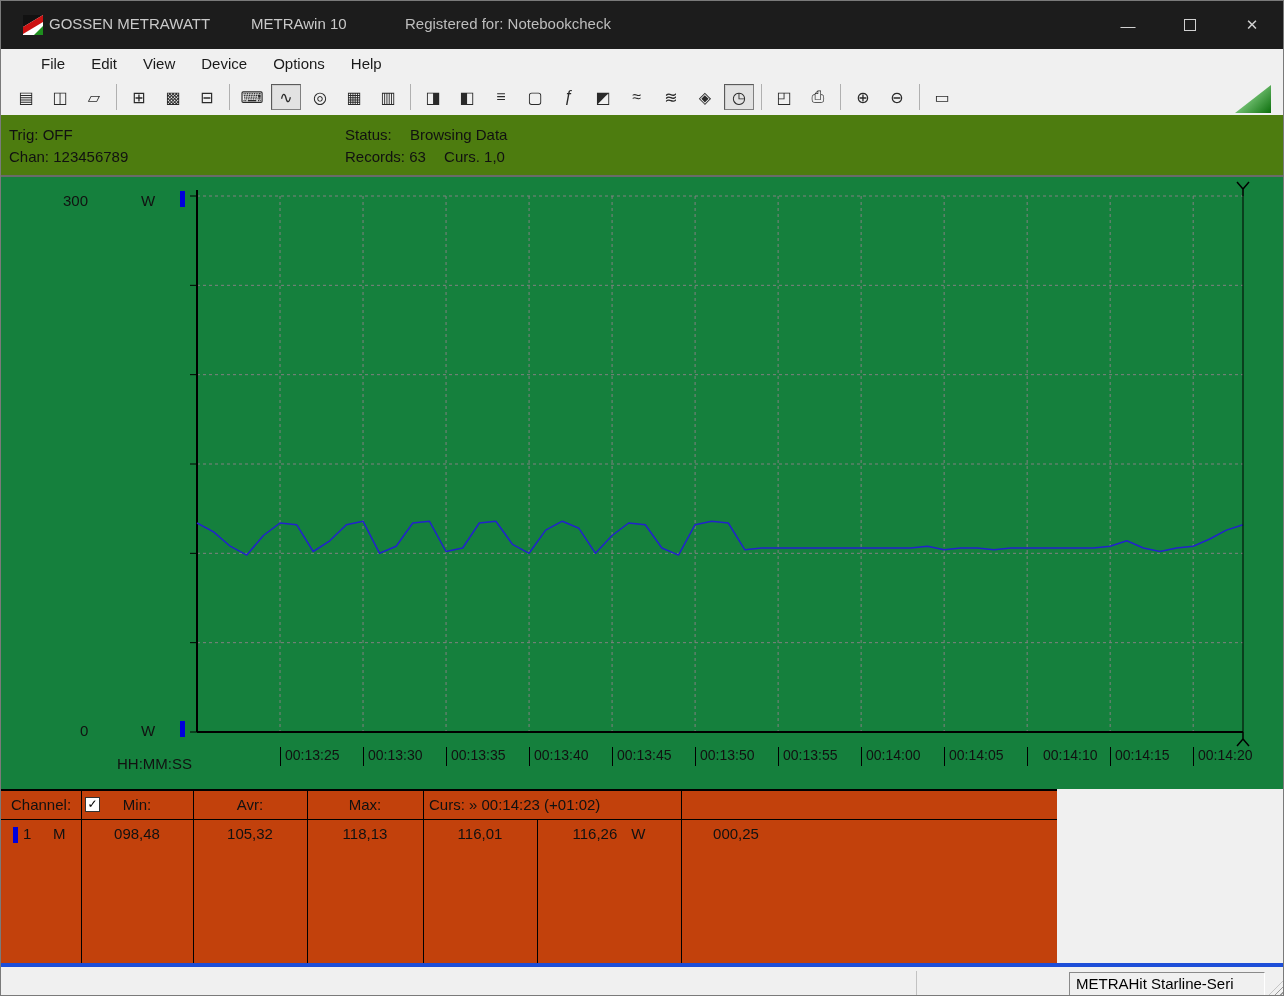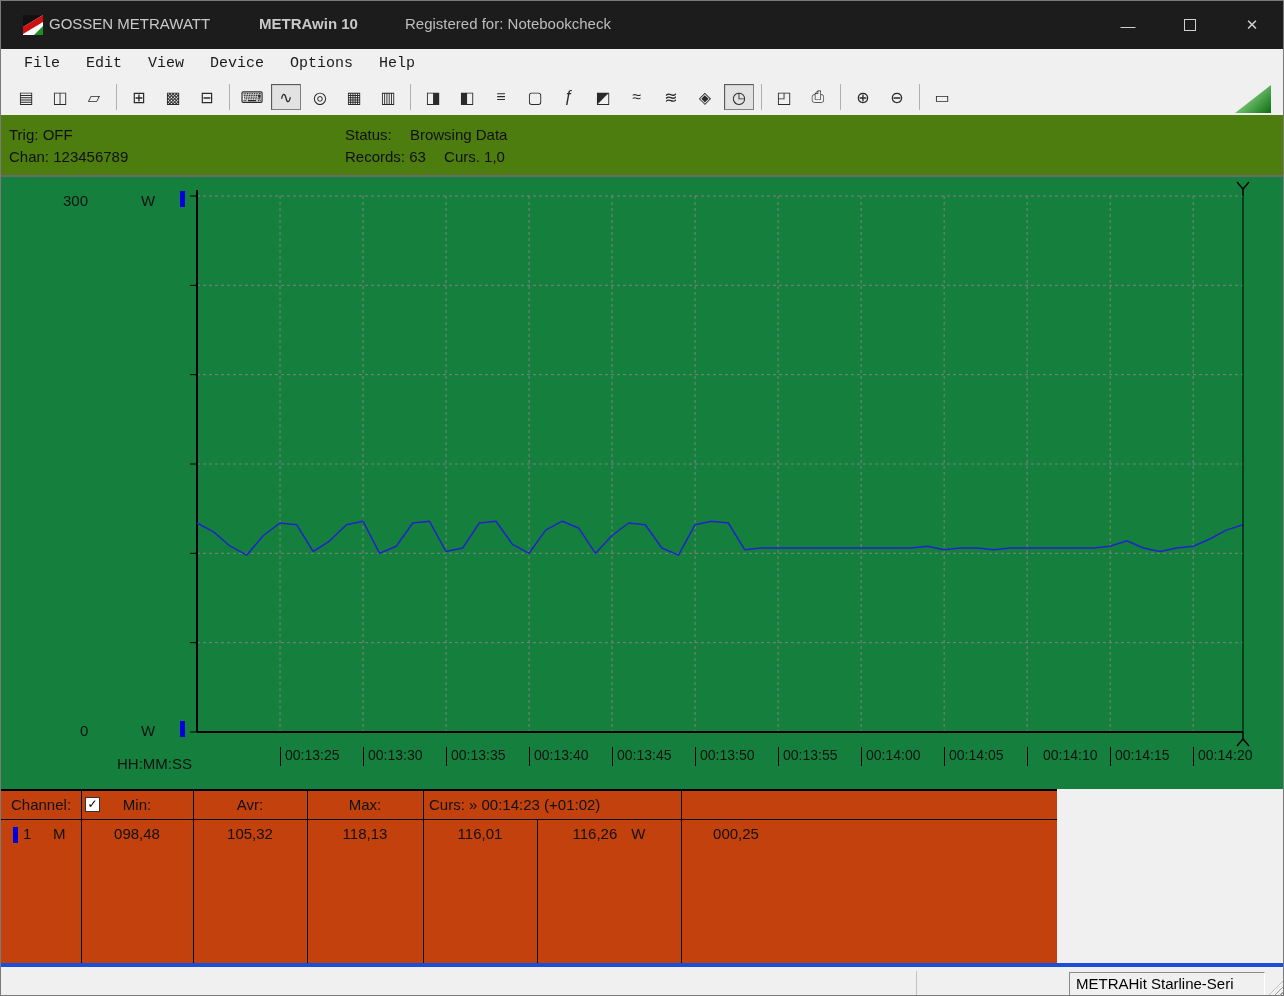--- a/index.html
+++ b/index.html
@@ -7,27 +7,27 @@
   body { font-family:"Liberation Sans", sans-serif; }
   .window {
     position:relative; width:1284px; height:996px;
     background:#f0f0f0; border:1px solid #7a7a7a; overflow:hidden;
   }
   
   .titlebar { position:absolute; left:0; top:0; width:100%; height:48px; background:#1c1c1c; color:#c9c9c9; }
   .titlebar .appicon { position:absolute; left:22px; top:14px; width:20px; height:20px; }
   .tb-text { position:absolute; top:14px; font-size:15px; white-space:nowrap; color:#c9c9c9; }
   .t-brand { left:48px; }
-  .t-app { left:258px;font-weight:bold; }
+  .t-app { left:250px; }
   .t-reg { left:404px; color:#bdbdbd; }
   .win-controls { position:absolute; right:0; top:0; height:48px; display:flex; }
   .win-btn { width:62px; height:48px; display:flex; align-items:center; justify-content:center; color:#d0d0d0; font-size:15px; cursor:default; }
   .max-glyph { width:12px; height:12px; border:1px solid #d0d0d0; display:inline-block; }
   
-  .menubar { position:absolute; left:0; top:48px; width:100%; height:30px; background:#f0f0f0; display:flex; align-items:center; padding-left:10px;font-family:Liberation Mono, monospace; }
+  .menubar { position:absolute; left:0; top:48px; width:100%; height:30px; background:#f0f0f0; display:flex; align-items:center; padding-left:27px; }
   .menu-item { padding:0 13px; font-size:15px; color:#1a1a1a; line-height:30px; }
   
   .toolbar { position:absolute; left:0; top:78px; width:100%; height:36px; background:#f0f0f0; display:flex; align-items:center; padding-left:10px; }
   .tb-btn { width:30px; height:26px; margin-right:4px; display:flex; align-items:center; justify-content:center; font-size:16px; color:#2a2a2a; border:1px solid transparent; background:#f0f0f0; }
   .tb-btn.pressed { border:1px solid #808080; border-top-color:#5a5a5a; border-left-color:#5a5a5a; background:#e2e2e2; box-shadow:inset 1px 1px 0 #cfcfcf; }
   .tb-sep { width:1px; height:26px; background:#b0b0b0; margin:0 7px 0 3px; }
   .logo-triangle { position:absolute; right:12px; top:84px; width:36px; height:28px; background:linear-gradient(315deg,#0c6e0c,#8fd88f 75%,#d8f3d8); clip-path:polygon(100% 0,100% 100%,0 100%); }
   
   .infobar { position:absolute; left:0; top:114px; width:100%; height:62px; background:#4d7c0f; border-bottom:2px solid #6a6a6a; font-size:15px; color:#111; }
   .info-line { position:absolute; white-space:nowrap; }

